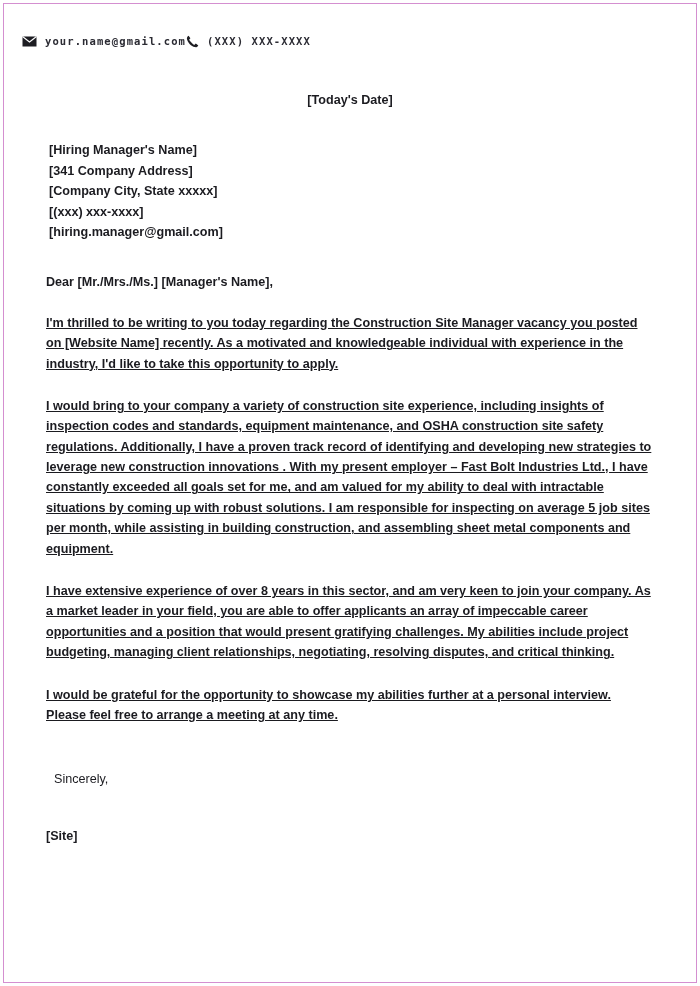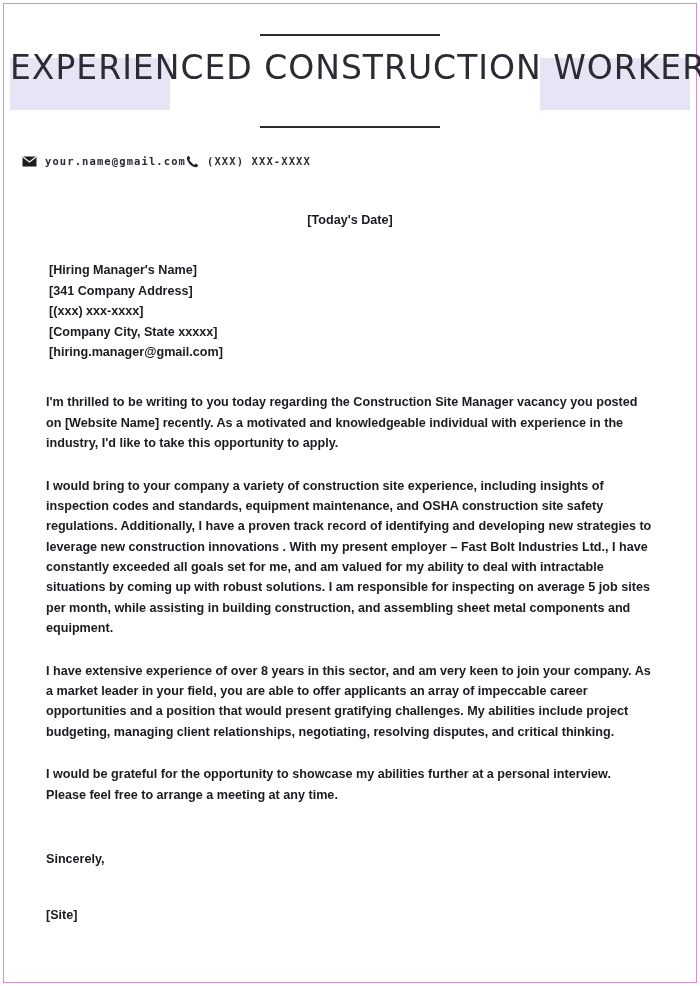--- a/index.html
+++ b/index.html
@@ -137,39 +137,33 @@
     line-height: 1.62;
   }
   .date-line { margin: 0 0 30px 0; font-weight: 600; text-align: center; }
   .addr-block { margin: 0 0 30px 3px; }
   .addr-block div { font-weight: 600; }
   .salutation { margin: 0 0 20px 0; font-weight: 600; }
   .para {
     margin: 0 0 22px 0;
     font-weight: 600;
     text-align: left;
-  }
-  .closing { margin: 44px 0 0 0; font-weight: 700; }
+    text-decoration: underline;
+  }
+  .closing { margin: 44px 0 0 8px; font-weight: 400; }
   .signature { margin: 36px 0 0 0; font-weight: 600; }
 </style>
 </head>
 <body>
 
 <div class="page">
   <div class="page-border"></div>
 
   <div class="sheet">
 
-    <div class="header">
-      <div class="band-left"></div>
-      <div class="band-right"></div>
-      <div class="rule-top"></div>
-      <div class="doc-title">EXPERIENCED CONSTRUCTION WORKER</div>
-      <div class="rule-bottom"></div>
-    </div>
 
     <div class="contact-bar">
 
       <div class="contact-item">
         <span class="ico">
           <svg width="15" height="11" viewBox="0 0 15 11" aria-hidden="true">
             <rect x="0.5" y="0.5" width="14" height="10" fill="#1d1d22"></rect>
             <path d="M0.5 0.5 L7.5 6 L14.5 0.5" fill="none" stroke="#ffffff" stroke-width="1.1"></path>
           </svg>
         </span>
@@ -188,25 +182,26 @@
 
     </div>
 
     <div class="letter">
 
       <div class="date-line">[Today's Date]</div>
 
       <div class="addr-block">
         <div>[Hiring Manager's Name]</div>
         <div>[341 Company Address]</div>
+        <div>[Company City, State xxxxx]</div>
         <div>[(xxx) xxx-xxxx]</div>
-        <div>[Company City, State xxxxx]</div>
         <div>[hiring.manager@gmail.com]</div>
       </div>
 
+      <div class="salutation">Dear [Mr./Mrs./Ms.] [Manager's Name],</div>
 
       <p class="para">I'm thrilled to be writing to you today regarding the Construction Site Manager vacancy you posted on [Website Name] recently. As a motivated and knowledgeable individual with experience in the industry, I'd like to take this opportunity to apply.</p>
       <p class="para">I would bring to your company a variety of construction site experience, including insights of inspection codes and standards, equipment maintenance, and OSHA construction site safety regulations. Additionally, I have a proven track record of identifying and developing new strategies to leverage new construction innovations . With my present employer – Fast Bolt Industries Ltd., I have constantly exceeded all goals set for me, and am valued for my ability to deal with intractable situations by coming up with robust solutions. I am responsible for inspecting on average 5 job sites per month, while assisting in building construction, and assembling sheet metal components and equipment.</p>
       <p class="para">I have extensive experience of over 8 years in this sector, and am very keen to join your company. As a market leader in your field, you are able to offer applicants an array of impeccable career opportunities and a position that would present gratifying challenges. My abilities include project budgeting, managing client relationships, negotiating, resolving disputes, and critical thinking.</p>
       <p class="para">I would be grateful for the opportunity to showcase my abilities further at a personal interview. Please feel free to arrange a meeting at any time.</p>
 
       <div class="closing">Sincerely,</div>
       <div class="signature">[Site]</div>
 
     </div>

